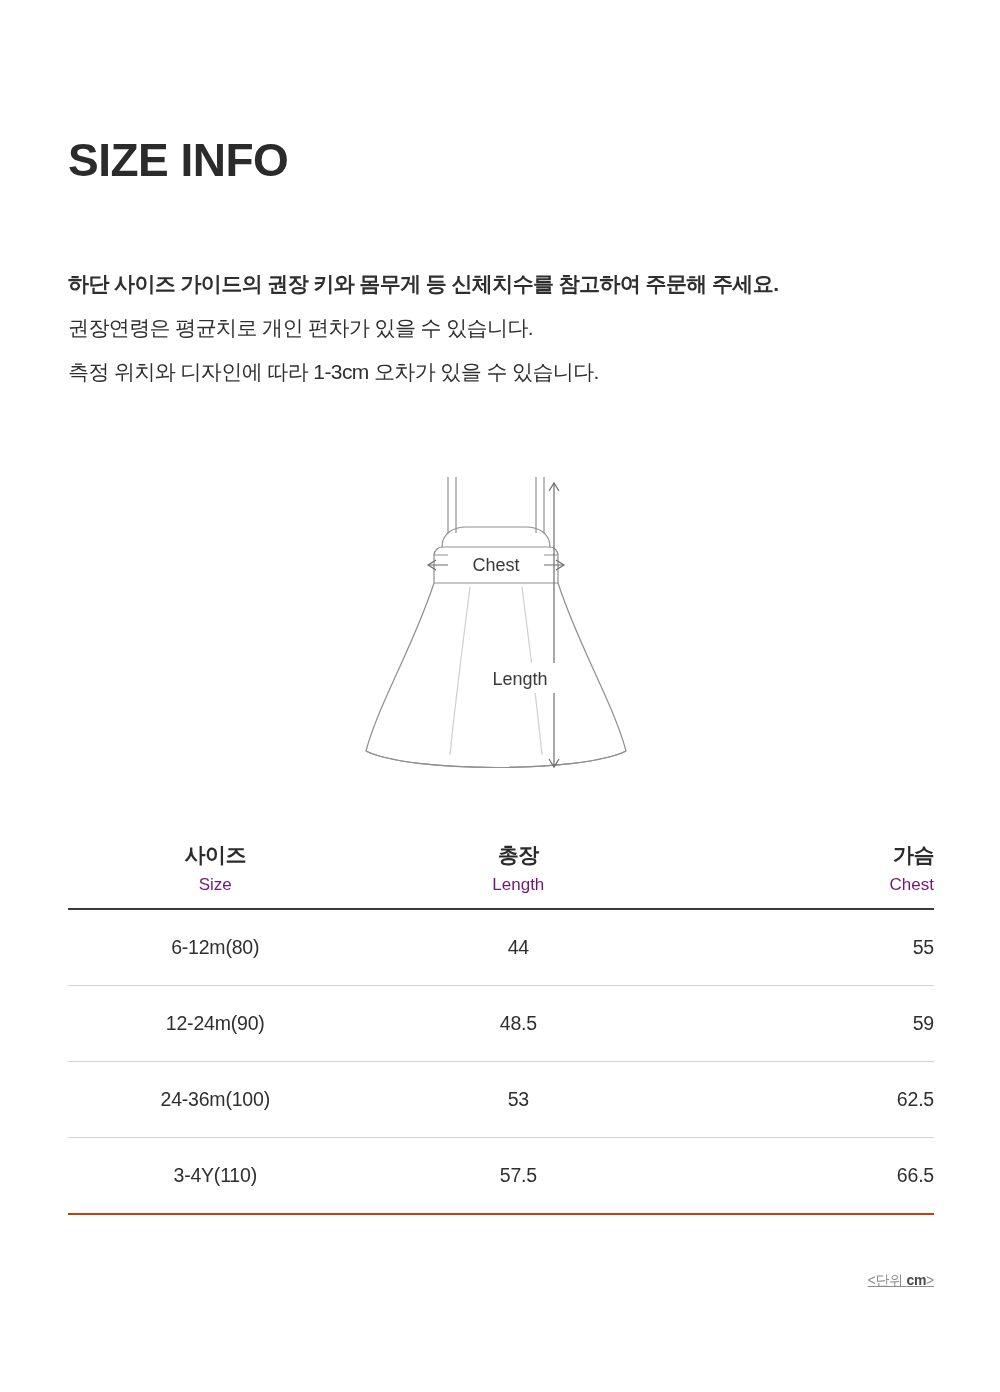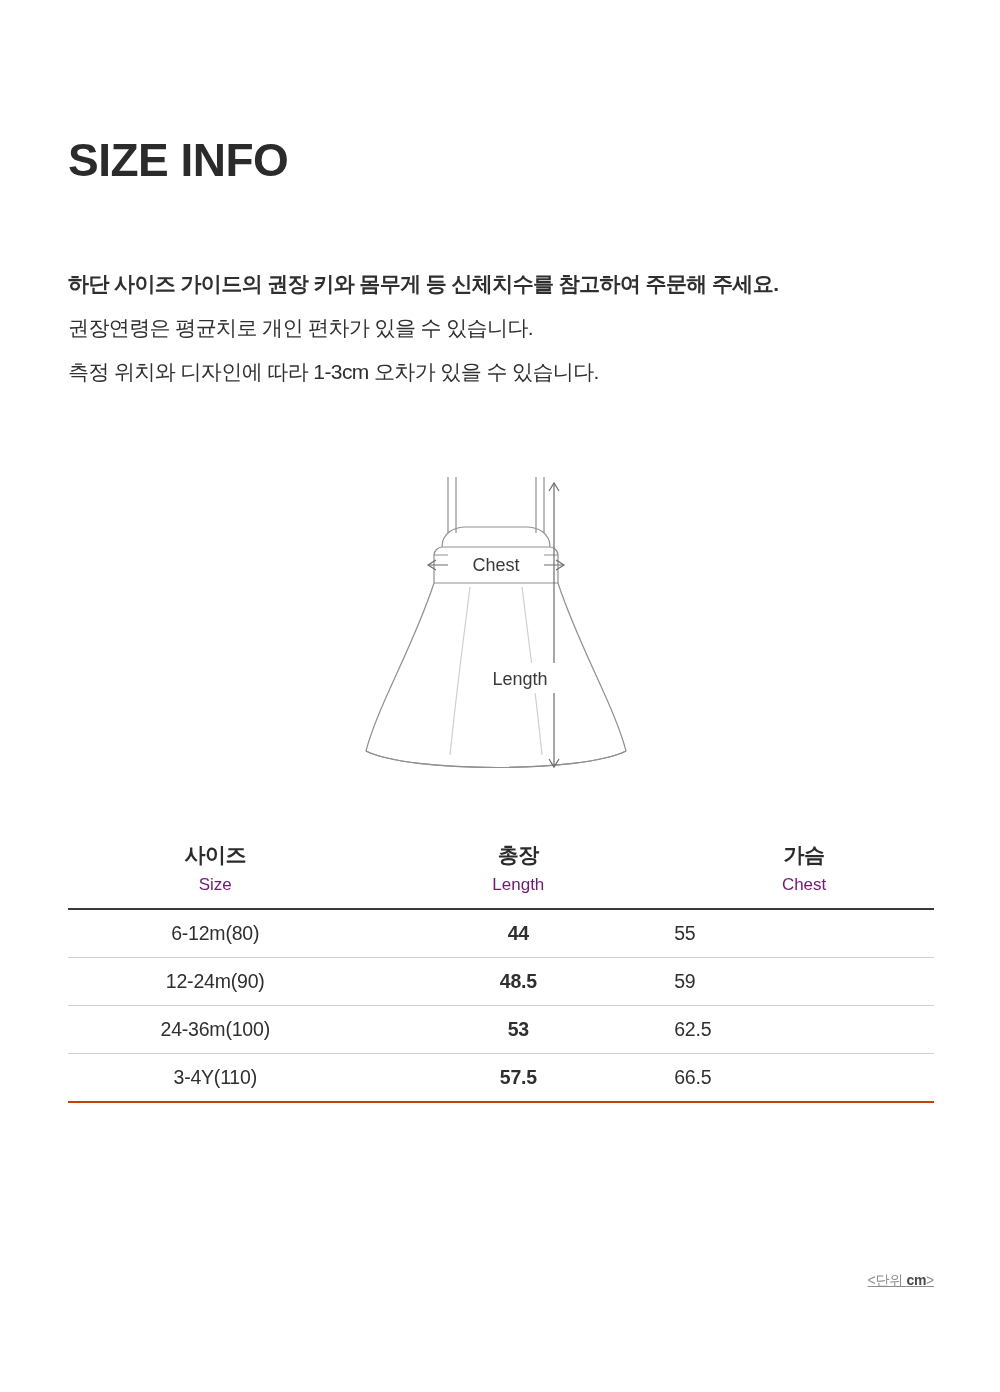--- a/index.html
+++ b/index.html
@@ -81,30 +81,30 @@
     color: #701a75;
     line-height: 30px;
     font-weight: normal;
   }
   table.size-table thead tr {
     border-bottom: 2px solid #3a3a3a;
   }
   table.size-table tbody td {
     font-size: 19.5px;
     color: #2f2f2f;
-    padding: 12px 0;
+    padding: 26px 0;
     border-bottom: 1px solid #d2d2d2;
     letter-spacing: -0.2px;
   }
   table.size-table tbody tr:last-child td {
     border-bottom: 2px solid #c2410c;
   }
   .col-size { text-align: center; width: 34%; }
-  .col-len  { text-align: center; width: 36%; font-weight: bold; }
-  .col-chest{  width: 30%; padding-right: 12px; }
+  .col-len  { text-align: center; width: 36%; }
+  .col-chest{ text-align: right;  width: 30%; padding-right: 12px; }
   thead .col-chest { padding-right: 12px; }
   .unit {
     position: absolute;
     right: 66px;
     top: 1272px;
     font-size: 14px;
     color: #8c8c8c;
     letter-spacing: -0.3px;
     text-decoration: underline;
   }

